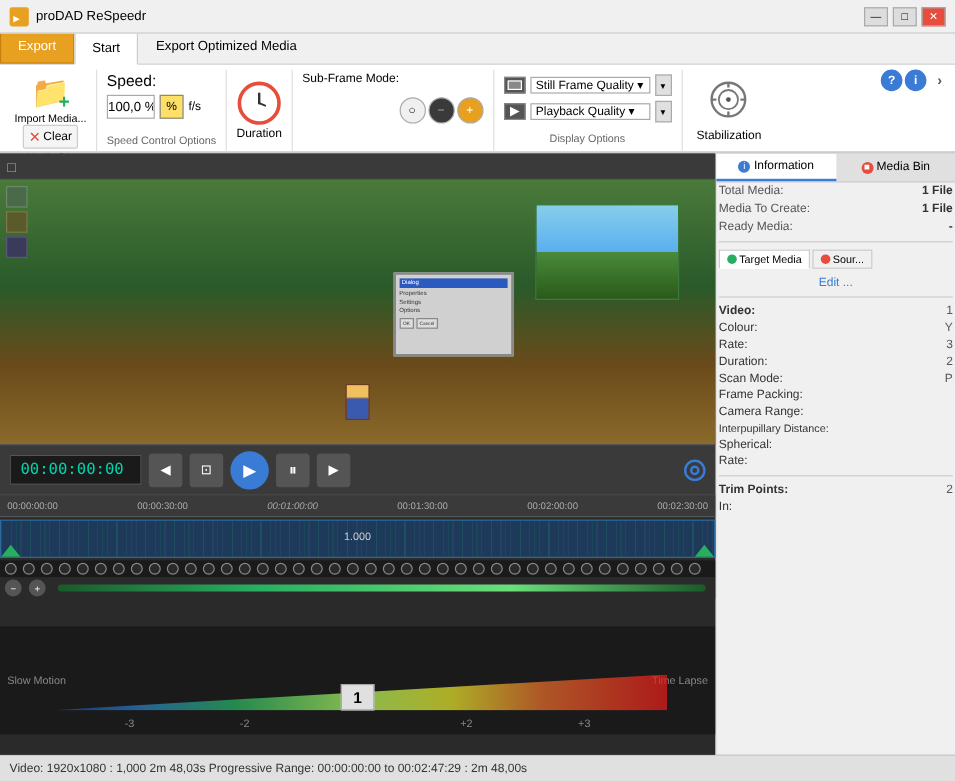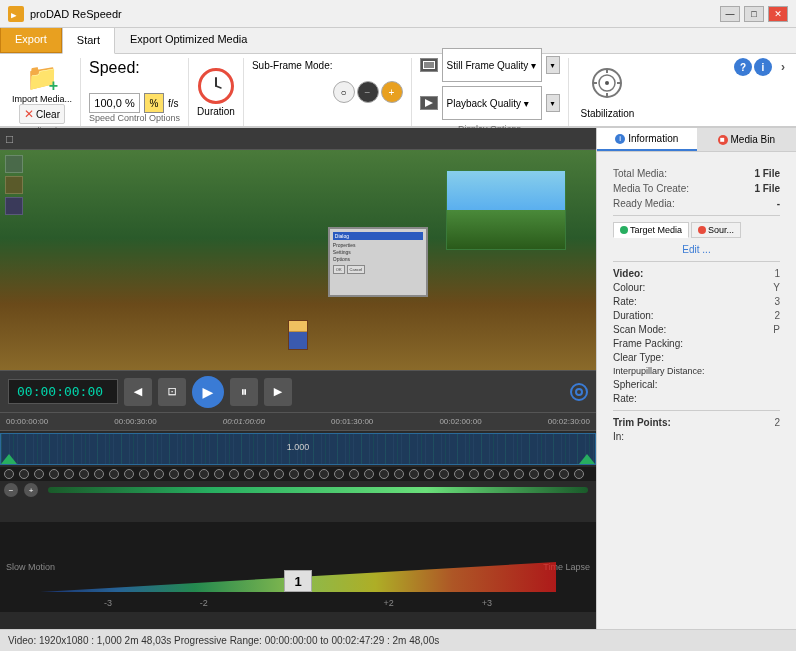--- a/index.html
+++ b/index.html
@@ -86,24 +86,24 @@
     .import-icon { width: 32px; height: 32px; position: relative; }
 
     
     .speed-group {
       display: flex;
       flex-direction: column;
       padding: 2px 8px;
       border-right: 1px solid #e0e0e0;
       justify-content: center;
     }
-    .speed-label { font-size: 16px; margin-bottom: 16px; }
+    .speed-label { font-size: 13px; margin-bottom: 4px; }
     .speed-row { display: flex; align-items: center; gap: 4px; }
     .speed-input {
-      width: 51px; height: 20px; border: 1px solid #aaa; text-align: center; font-size: 11px;
+      width: 40px; height: 20px; border: 1px solid #aaa; text-align: center; font-size: 11px;
     }
     .pct-btn { width: 20px; height: 20px; border: 1px solid #888; background: #ffe066; display: flex; align-items: center; justify-content: center; font-size: 10px; cursor: pointer; }
     .fs-label { font-size: 10px; }
 
     
     .duration-group {
       display: flex;
       flex-direction: column;
       align-items: center;
       padding: 4px 8px;
@@ -130,21 +130,21 @@
       display: flex;
       flex-direction: column;
       padding: 4px 8px;
       border-right: 1px solid #e0e0e0;
       justify-content: center;
       gap: 4px;
     }
     .display-row { display: flex; align-items: center; gap: 4px; }
     .dropdown-btn {
       display: flex; align-items: center; gap: 2px; font-size: 10px; cursor: pointer;
-      border: 1px solid #aaa; padding: 1px 4px; background: white; min-width: 100px; height: 34px;
+      border: 1px solid #aaa; padding: 1px 4px; background: white; min-width: 100px; height: 14px;
     }
     .menu-btn { width: 14px; height: 18px; border: 1px solid #aaa; background: #e0e0e0; display: flex; align-items: center; justify-content: center; font-size: 8px; cursor: pointer; }
 
     
     .stab-group {
       display: flex;
       flex-direction: column;
       align-items: center;
       padding: 4px 12px;
       justify-content: center;
@@ -329,21 +329,21 @@
       gap: 3px;
       font-size: 10px;
       cursor: pointer;
       padding: 0 4px;
     }
     .panel-tab.active { background: white; border-bottom: 2px solid #3a7bd5; }
     .panel-tab-icon { width: 10px; height: 10px; border-radius: 50%; display: flex; align-items: center; justify-content: center; font-size: 8px; }
     .info-icon { background: #3a7bd5; color: white; }
     .media-icon { background: #e74c3c; color: white; }
 
-    .panel-content { flex: 1; padding: 16px; overflow-y: auto; }
+    .panel-content { flex: 1; padding: 2px; overflow-y: auto; }
     .info-row { display: flex; justify-content: space-between; margin-bottom: 4px; font-size: 10px; }
     .info-label { color: #555; }
     .info-value { color: #333; font-weight: bold; }
 
     .panel-divider { height: 1px; background: #ccc; margin: 6px 0; }
 
     .target-tabs { display: flex; gap: 2px; margin-bottom: 6px; }
     .target-tab { font-size: 9px; padding: 2px 6px; border: 1px solid #ccc; cursor: pointer; display: flex; align-items: center; gap: 2px; }
     .target-tab.active { background: white; border-bottom: 1px solid white; }
     .target-dot { width: 8px; height: 8px; border-radius: 50%; }
@@ -724,21 +724,21 @@
       </div>
       <div class="prop-row">
         <span class="prop-label">Scan Mode:</span>
         <span class="prop-value">P</span>
       </div>
       <div class="prop-row">
         <span class="prop-label">Frame Packing:</span>
         <span class="prop-value"></span>
       </div>
       <div class="prop-row">
-        <span class="prop-label">Clear Type:</span>
+        <span class="prop-label">Camera Range:</span>
         <span class="prop-value"></span>
       </div>
       <div class="prop-row">
         <span class="prop-label" style="font-size:9px;">Interpupillary Distance:</span>
         <span class="prop-value"></span>
       </div>
       <div class="prop-row">
         <span class="prop-label">Spherical:</span>
         <span class="prop-value"></span>
       </div>

